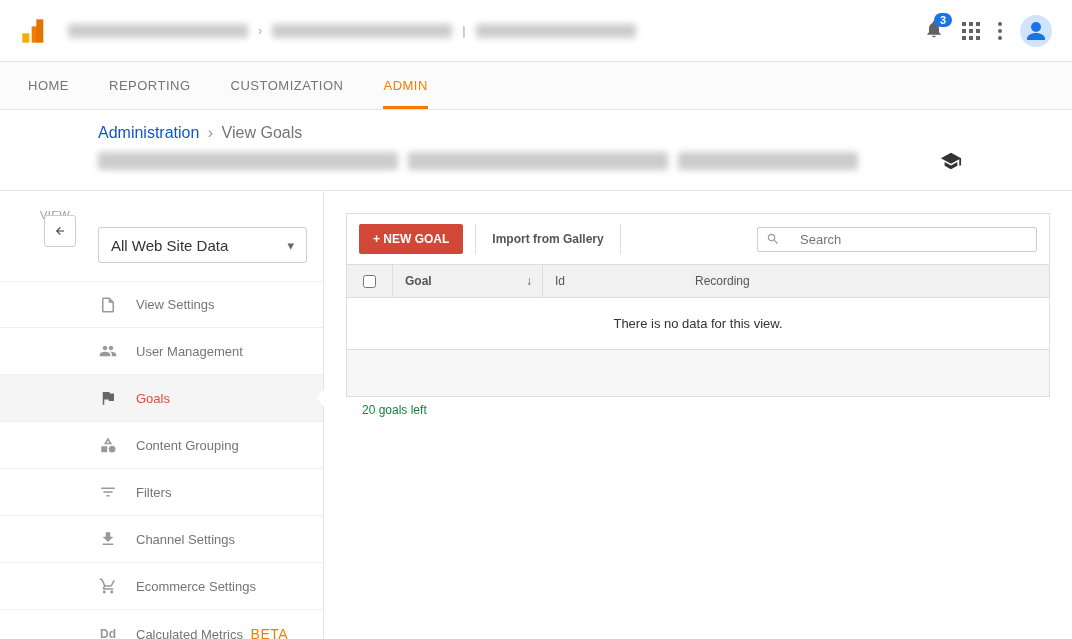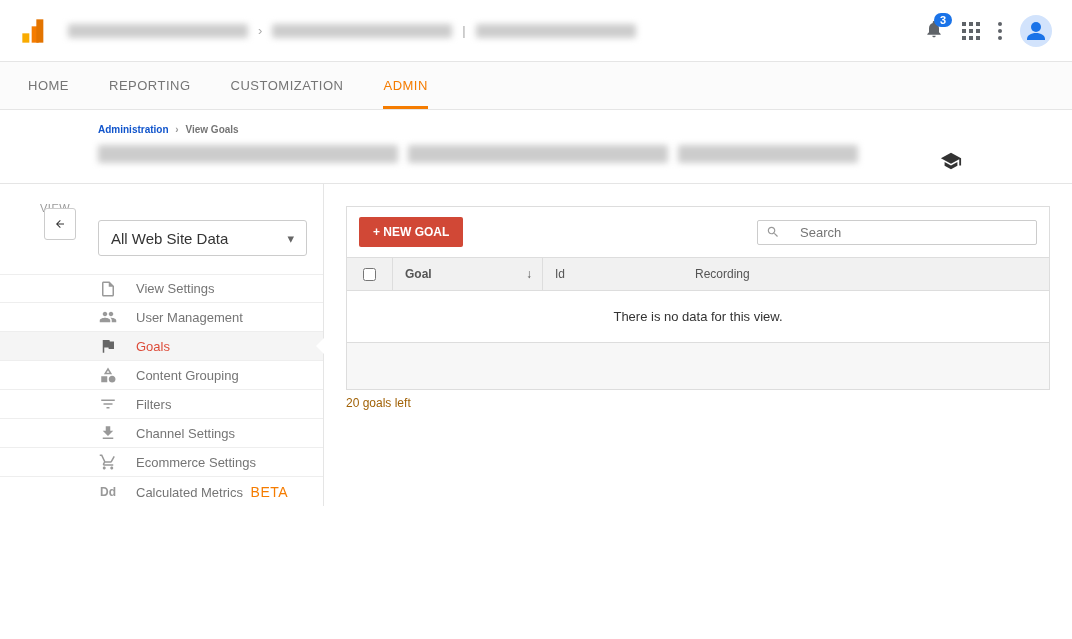--- a/index.html
+++ b/index.html
@@ -21,37 +21,37 @@
 .avatar { width: 32px; height: 32px; border-radius: 50%; background: #d2e3fc; display: flex; align-items: center; justify-content: center; }
 .avatar svg { width: 24px; height: 24px; }
 
 
 .tabs-bar { height: 48px; display: flex; align-items: stretch; padding: 0 28px; border-bottom: 1px solid #e5e5e5; background: #fbfbfb; gap: 40px; }
 .tab { display: flex; align-items: center; font-size: 13px; font-weight: 500; color: #757575; letter-spacing: 0.5px; cursor: pointer; border-bottom: 3px solid transparent; padding-top: 3px; }
 .tab.active { color: #f57c00; border-bottom-color: #f57c00; }
 
 
 .sub-header { padding: 14px 98px 20px; border-bottom: 1px solid #e5e5e5; position: relative; }
-.crumb { font-size: 10px; color: #757575; margin-bottom: 10px; font-weight: bold; }
+.crumb { font-size: 16px; color: #757575; margin-bottom: 10px; }
 .crumb-link { color: #1155cc; cursor: pointer; }
 .crumb-sep { margin: 0 4px; color: #999; }
 .property-blur { display: flex; gap: 10px; align-items: center; }
 .grad-cap { position: absolute; right: 110px; top: 40px; }
 
 
 .main { display: flex; background: #fff; }
 
 
 .sidebar { width: 324px; border-right: 1px solid #e5e5e5; padding: 18px 0 0 0; position: relative; }
 .back-btn { position: absolute; left: 44px; top: 24px; width: 32px; height: 32px; border: 1px solid #ccc; border-radius: 3px; display: flex; align-items: center; justify-content: center; background: #fff; cursor: pointer; }
 .view-label { font-size: 11px; color: #999; letter-spacing: 0.5px; margin: 0 0 6px 40px; }
 .view-select { margin: 0 16px 18px 98px; border: 1px solid #ccc; border-radius: 3px; height: 36px; display: flex; align-items: center; padding: 0 12px; justify-content: space-between; cursor: pointer; }
 .view-select-text { font-size: 15px; color: #333; }
 .side-list { list-style: none; }
-.side-item { display: flex; align-items: center; height: 29px; padding-left: 98px; border-bottom: 1px solid #eee; cursor: pointer; gap: 18px; color: #757575; font-size: 13px; position: relative; text-align: center; }
+.side-item { display: flex; align-items: center; height: 47px; padding-left: 98px; border-bottom: 1px solid #eee; cursor: pointer; gap: 18px; color: #757575; font-size: 13px; position: relative; text-align: center; }
 .side-item:first-child { border-top: 1px solid #eee; }
 .side-item.active { background: #f5f5f5; color: #dd4b39; }
 .side-item.active::after { content: ""; position: absolute; right: -1px; top: 50%; width: 0; height: 0; border-top: 8px solid transparent; border-bottom: 8px solid transparent; border-right: 8px solid #fff; transform: translateY(-50%); }
 .side-icon { width: 20px; height: 20px; display: flex; align-items: center; justify-content: center; color: #999; }
 .side-item.active .side-icon { color: #666; }
 .beta { color: #f57c00; font-size: 14px; letter-spacing: 0.5px; margin-left: 4px; }
 
 
 .content { flex: 1; padding: 22px; }
 .panel { border: 1px solid #ddd; background: #fff; }
@@ -62,21 +62,21 @@
 .search-box { display: flex; align-items: center; border: 1px solid #ccc; border-radius: 2px; padding: 4px 8px; width: 280px; gap: 20px; }
 .search-box input { border: none; outline: none; font-size: 13px; flex: 1; }
 .table-head { display: flex; align-items: center; background: #f1f1f1; border-top: 1px solid #ddd; border-bottom: 1px solid #ddd; height: 34px; font-size: 12px; color: #555; }
 .th-check { width: 46px; display: flex; justify-content: center; border-right: 1px solid #ddd; height: 100%; align-items: center;}
 .th-goal { flex: 0 0 150px; padding-left: 12px; font-weight: bold; display: flex; align-items: center; border-right: 1px solid #ddd; height: 100%; justify-content: space-between; padding-right: 10px;}
 .th-id { flex: 0 0 140px; padding-left: 12px; }
 .th-conv { flex: 1; padding-left: 12px; }
 .th-rec { flex: 0 0 120px; padding-left: 12px; }
 .empty-row { text-align: center; padding: 18px 0; font-size: 13px; color: #333; border-bottom: 1px solid #ddd; }
 .panel-footer { background: #f7f7f7; height: 46px; }
-.goals-left { font-size: 12px; color: #a16207; margin-top: 6px; }
+.goals-left { font-size: 12px; color: #15803d; margin-top: 6px; margin-left: 16px; }
 
 .icon-svg { fill: currentColor; }
 </style>
 </head>
 <body>
 
 <div class="top-header">
   <div class="ga-logo">
     <svg viewBox="0 0 24 24">
         <rect x="2" y="14" width="6" height="8" fill="#f9ab00"></rect>
@@ -226,20 +226,21 @@
           <span class="beta">BETA</span>
         </span>
       </li>
     </ul>
   </div>
 
   <div class="content">
     <div class="panel">
       <div class="panel-toolbar">
         <button class="btn-primary">+ NEW GOAL</button>
+        <button class="btn-secondary">Import from Gallery</button>
         <div class="spacer"></div>
         <div class="search-box">
           <svg width="14" height="14" viewBox="0 0 24 24" fill="#999">
               <path d="M15.5 14h-.79l-.28-.27C15.41 12.59 16 11.11 16 9.5 16 5.91 13.09 3 9.5 3S3 5.91 3 9.5 5.91 16 9.5 16c1.61 0 3.09-.59 4.23-1.57l.27.28v.79l5 4.99L20.49 19l-4.99-5zm-6 0C7.01 14 5 11.99 5 9.5S7.01 5 9.5 5 14 7.01 14 9.5 11.99 14 9.5 14z"></path>
             </svg>
           <input type="text" placeholder="Search" style="">
         </div>
       </div>
       <div class="table-head">
         <div class="th-check">

